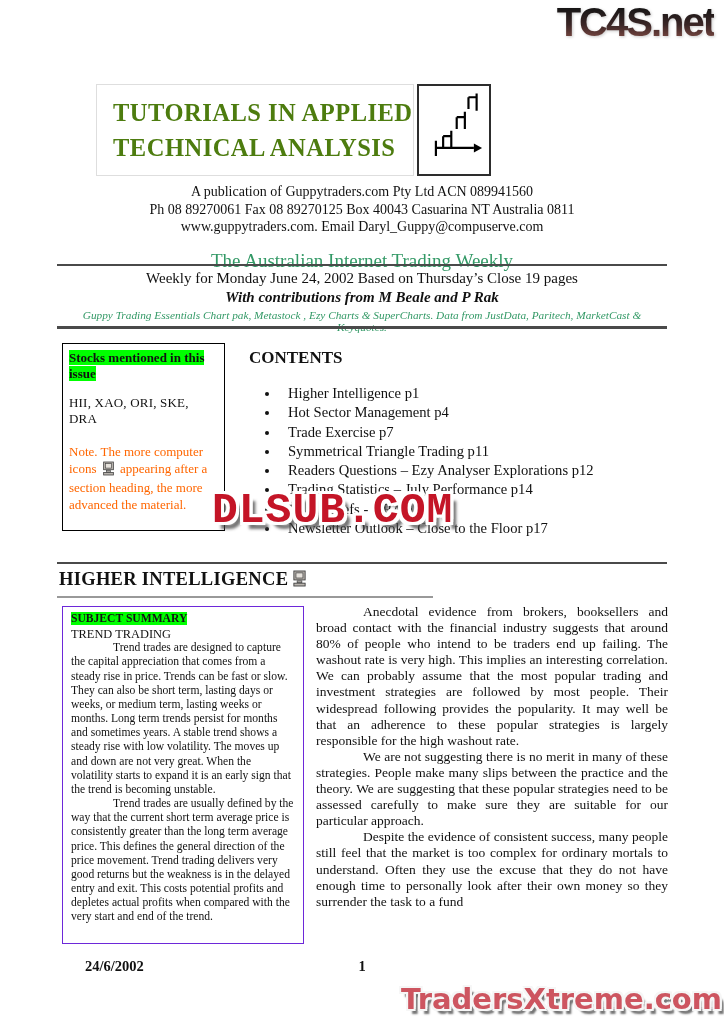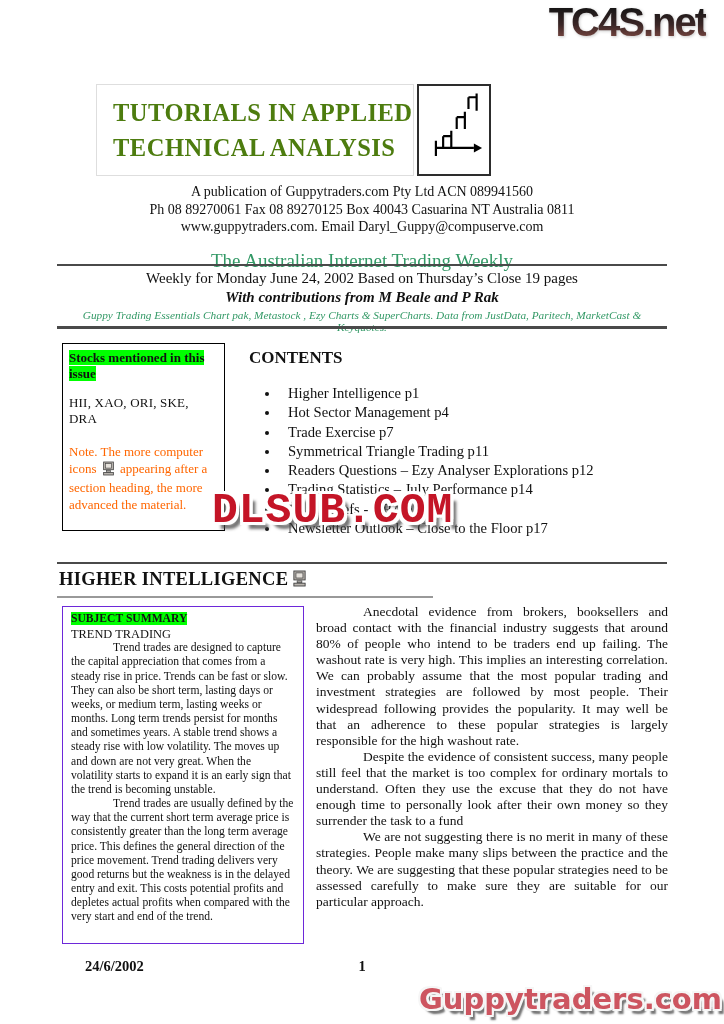--- a/index.html
+++ b/index.html
@@ -2,21 +2,21 @@
 <html><head>
 <meta charset="utf-8">
 <style>
   html,body{margin:0;padding:0;}
   body{
     width:724px;height:1024px;background:#ffffff;position:relative;
     font-family:"Liberation Serif", serif;color:#111;overflow:hidden;
   }
   
   .tc4s{
-    position:absolute;top:0;right:18px;
+    position:absolute;top:0;right:10px;
     font-family:"Liberation Sans", sans-serif;font-weight:bold;font-size:40px;
     letter-spacing:-2px;
     background:linear-gradient(180deg,#141414 15%,#3a2626 55%,#96574e 100%);
     -webkit-background-clip:text;background-clip:text;color:transparent;
     filter:drop-shadow(1px 1px 1.5px #c9c9c9);
   }
   .dlsub{
     position:absolute;left:212px;top:486px;
     font-family:Liberation Mono, monospace;font-weight:900;font-size:43px;
     letter-spacing:1px;color:#c41527;
@@ -176,19 +176,19 @@
 
 <div class="summary-box">
   <div><span class="hl">SUBJECT SUMMARY</span></div>
   <div class="summary-title">TREND TRADING</div>
   <p>Trend trades are designed to capture the capital appreciation that comes from a steady rise in price. Trends can be fast or slow. They can also be short term, lasting days or weeks, or medium term, lasting weeks or months. Long term trends persist for months and sometimes years. A stable trend shows a steady rise with low volatility. The moves up and down are not very great. When the volatility starts to expand it is an early sign that the trend is becoming unstable.</p>
   <p>Trend trades are usually defined by the way that the current short term average price is consistently greater than the long term average price. This defines the general direction of the price movement.  Trend trading delivers very good returns but the weakness is in the delayed entry and exit. This costs potential profits and depletes actual profits when compared with the very start and end of the trend.</p>
 </div>
 
 <div class="main-text">
   <p>Anecdotal evidence from brokers, booksellers and broad contact with the financial industry suggests that around 80% of people who intend to be traders end up failing. The washout rate is very high. This implies an interesting correlation. We can probably assume that the most popular trading and investment strategies are followed by most people. Their widespread following provides the popularity. It may well be that an adherence to these popular strategies is largely responsible for the high washout rate.</p>
+  <p>We are not suggesting there is no merit in many of these strategies. People make many slips between the practice and the theory. We are suggesting that these popular strategies need to be assessed carefully to make sure they are suitable for our particular approach.</p>
   <p>Despite the evidence of consistent success, many people still feel that the market is too complex for ordinary mortals to understand. Often they use the excuse that they do  not have enough time to personally look after their own money so they surrender the task to a fund</p>
-  <p>We are not suggesting there is no merit in many of these strategies. People make many slips between the practice and the theory. We are suggesting that these popular strategies need to be assessed carefully to make sure they are suitable for our particular approach.</p>
 </div>
 
 <div class="footer-date">24/6/2002</div>
 <div class="footer-page">1</div>
-<div class="txtreme">Guppytraders.com</div>
+<div class="txtreme">TradersXtreme.com</div>
 
 </body></html>

